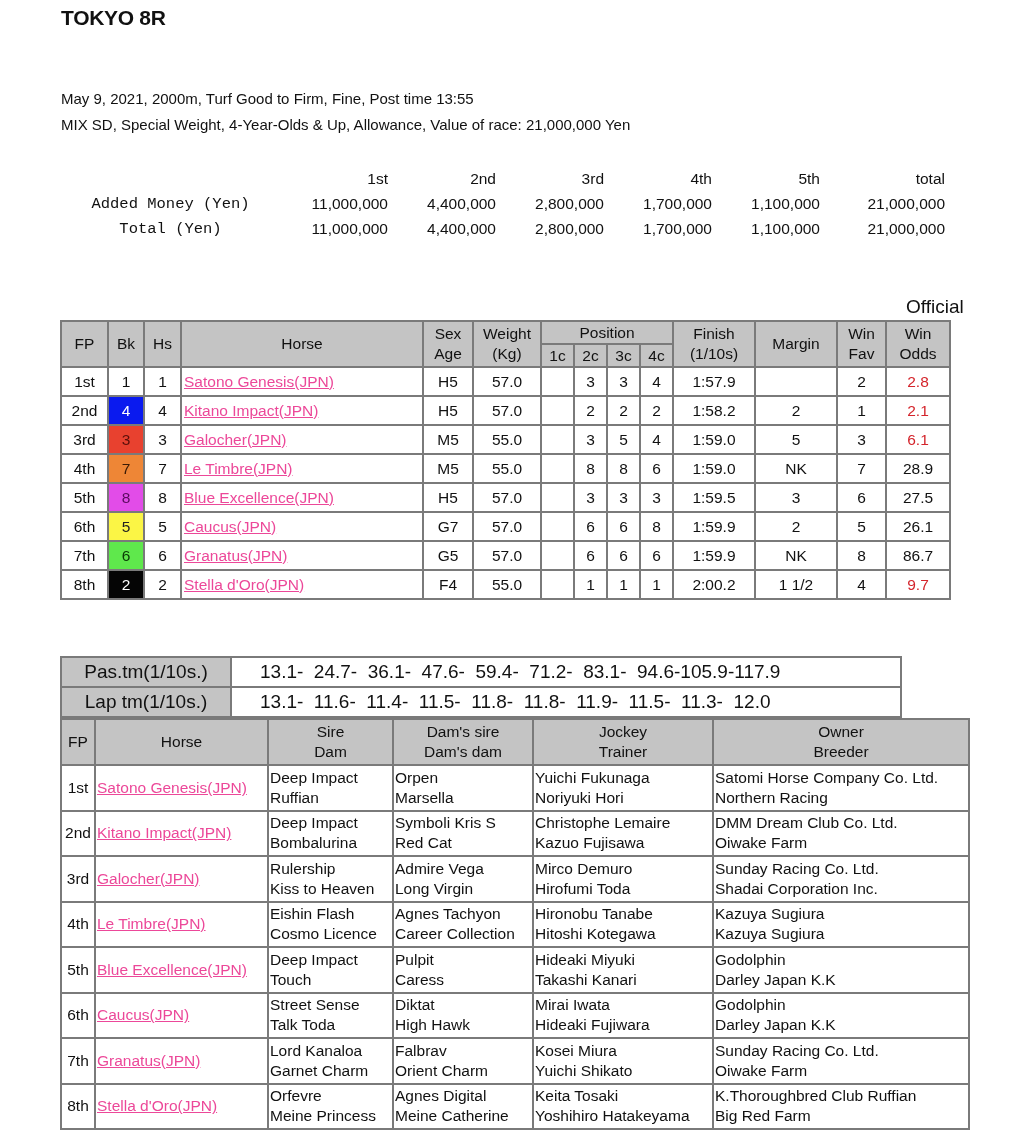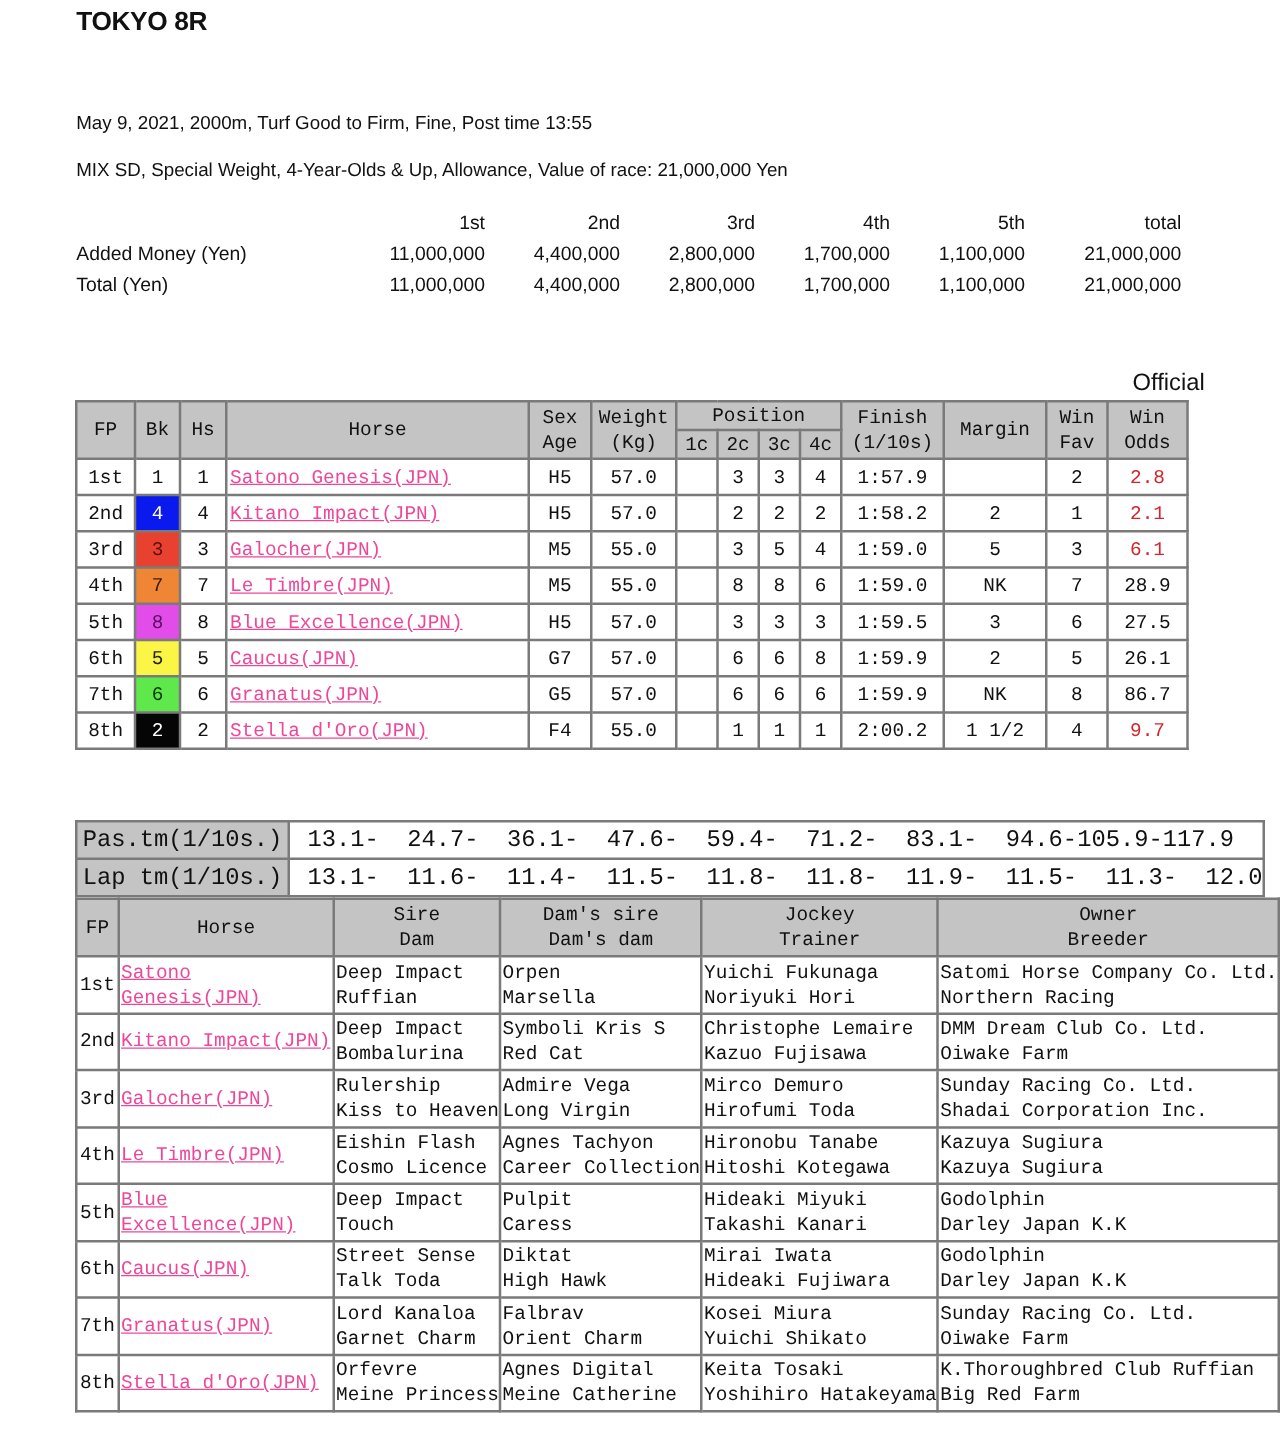--- a/index.html
+++ b/index.html
@@ -7,56 +7,55 @@
     body {
       width: 1024px; height: 1143px; position: relative; overflow: hidden;
       font-family: "Liberation Sans", sans-serif; color: #111;
     }
     .title {
       position: absolute; left: 61px; top: 6px;
       font-size: 21px; font-weight: bold; letter-spacing: -0.3px;
     }
     .info { position: absolute; left: 61px; font-size: 15px; }
     .info1 { top: 90px; }
-    .info2 { top: 128px; }
+    .info2 { top: 116px; }
 
     table.prize {
       position: absolute; left: 58px; top: 166px; border-collapse: collapse;
       font-size: 15.5px;
     }
     table.prize td { padding: 0; height: 25px; }
-    table.prize td.lbl { width: 222px; text-align: left; padding-left: 3px; }
+    table.prize td.lbl { width: 222px; text-align: center; padding-left: 3px; font-family: Liberation Mono, monospace; }
     table.prize td.num { width: 108px; text-align: right; }
     table.prize td.num.total { width: 125px; text-align: right; }
 
     .official {
       position: absolute; left: 906px; top: 296px; font-size: 19px;
     }
 
     table.grid {
       position: absolute; border-collapse: collapse; background: #fff;
       border: 2px solid #8b5cf6;
-      font-family: Liberation Mono, monospace;
     }
     table.grid td, table.grid th {
       border: 2px solid #7a7a7a; font-weight: normal; padding: 0;
     }
     table.grid th { background: #c4c4c4; }
 
     table.results { left: 60px; top: 320px; font-size: 15.5px; }
     table.results th { text-align: center; line-height: 20px; }
     table.results td { text-align: center; height: 29px; }
     table.results td.horse { text-align: left; padding-left: 2px; }
     .link { color: #ec4899; text-decoration: underline; margin-top: 44px; }
     .odds-red { color: #d4252c; }
 
     table.laps { left: 60px; top: 656px; font-size: 19px; }
     table.laps td { height: 30px; }
     table.laps td.lh { background: #c4c4c4; text-align: center; width: 170px; }
-    table.laps td.lv { width: 738px; padding-left: 14px; white-space: pre; }
+    table.laps td.lv { width: 670px; padding-left: 28px; white-space: pre; }
 
     table.pedigree { left: 60px; top: 718px; font-size: 15.5px; }
     table.pedigree th { text-align: center; line-height: 20px; height: 46px; }
     table.pedigree td { height: 45.5px; line-height: 20px; vertical-align: middle; }
     table.pedigree td.fp { text-align: center; }
     table.pedigree td.txt { padding-left: 1px; }
     .line { display: block; white-space: nowrap; }
   </style>
 </head>
 <body>

